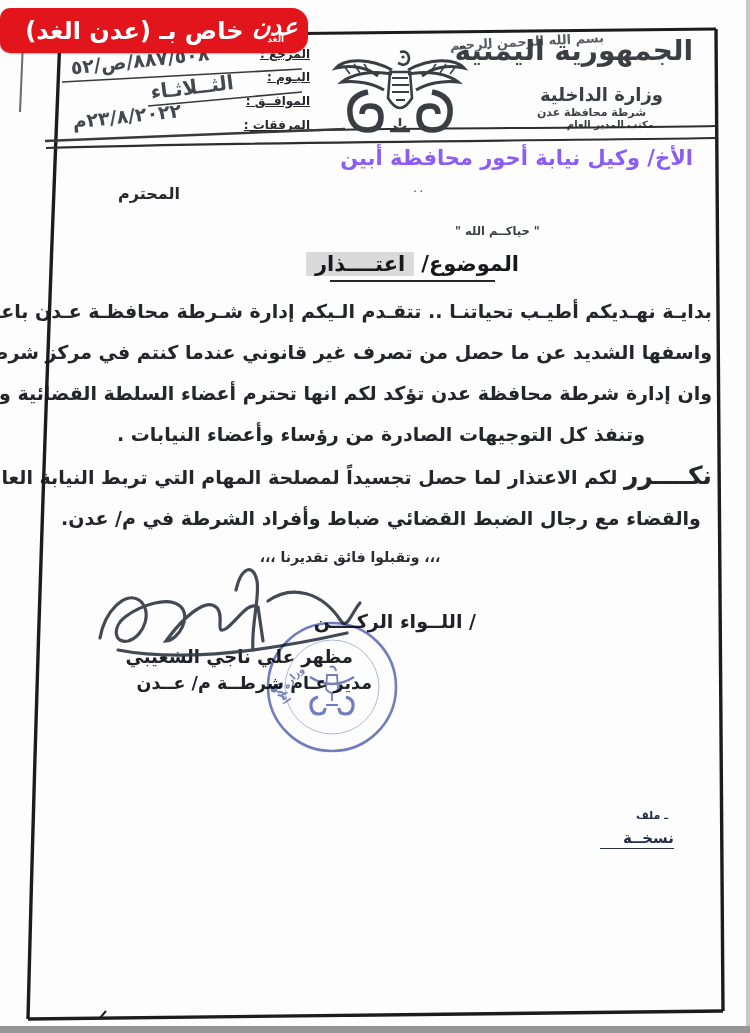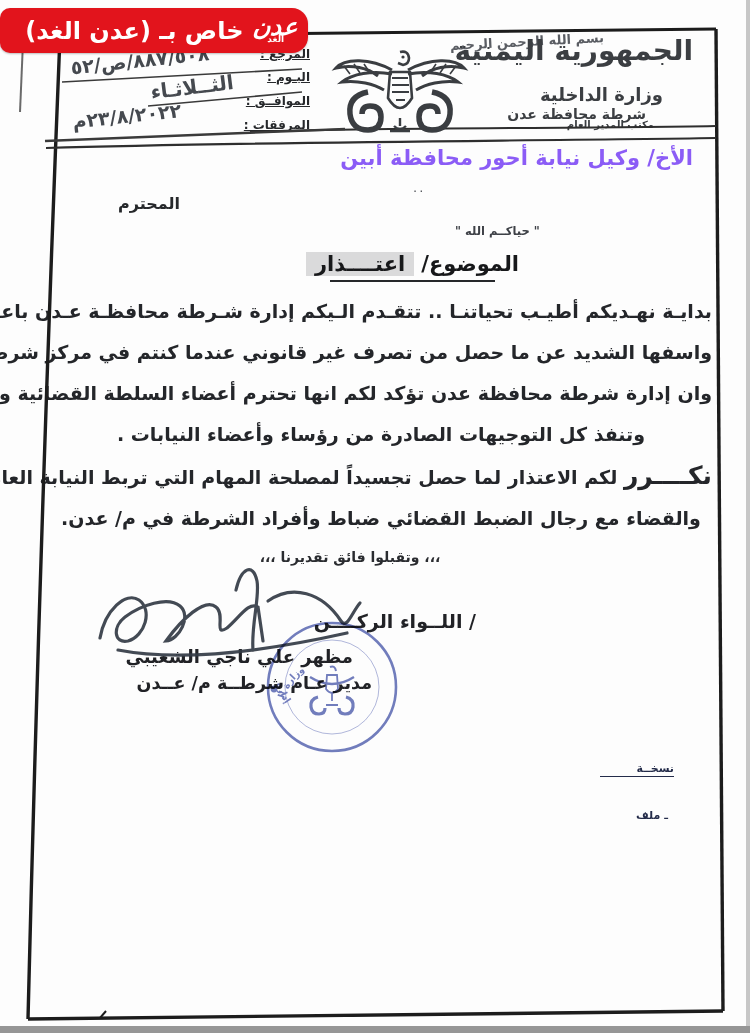--- a/index.html
+++ b/index.html
@@ -13,50 +13,50 @@
           align-items:center;justify-content:flex-start;gap:10px;padding:0 10px 0 14px;
           box-sizing:border-box;z-index:40;box-shadow:0 1px 2px rgba(0,0,0,.25);}
   .banner .txt{color:#fff;font-weight:bold;font-size:24px;white-space:nowrap;line-height:1;}
   .logo{display:flex;flex-direction:column;align-items:center;line-height:.8;color:#fff;}
   .logo .l1{font-size:24px;font-weight:bold;font-style:italic;transform:skewX(-6deg);}
   .logo .l2{font-size:9px;font-weight:bold;margin-top:-2px;}
   
   .callig{color:#3b3e42;font-weight:bold;}
   .hd-country{right:57px;top:34px;font-size:28px;letter-spacing:-1px;}
   .hd-ministry{right:87px;top:84px;font-size:18px;}
-  .hd-dept{right:104px;top:106px;font-size:14px;text-align:center;}
+  .hd-dept{right:104px;top:106px;font-size:11px;text-align:center;}
   .hd-office{right:96px;top:119px;font-size:10px;}
   .bismillah{left:450px;top:34px;font-size:13px;color:#5a5d63;transform:rotate(-3deg);
              font-weight:bold;letter-spacing:1px;}
   
   .ref-label{font-size:12px;font-weight:bold;color:#26282b;text-decoration:underline;}
   .hw{color:#45494f;font-weight:bold;transform-origin:right center;}
   
   .addr{right:57px;font-size:21px;font-weight:bold;color:#8b5cf6;}
-  .muhtaram{left:118px;top:194px;font-size:16px;font-weight:bold;color:#26282b;}
+  .muhtaram{left:118px;top:184px;font-size:16px;font-weight:bold;color:#26282b;}
   .dots{left:413px;top:180px;font-size:13px;color:#55585e;letter-spacing:2px;}
   .greeting{left:455px;top:224px;font-size:11.5px;font-weight:bold;color:#3e4147;}
   .subject{left:330px;top:252px;width:165px;display:flex;direction:rtl;gap:7px;
            justify-content:center;font-size:21px;font-weight:800;color:#17181a;
            border-bottom:2.5px solid #26282b;padding-bottom:4px;}
   .subject .val{background:rgba(40,40,45,.16);padding:0 9px;}
   .bline{left:50px;width:662px;text-align:center;font-size:19px;font-weight:700;
          color:#24262a;white-space:nowrap;}
   .emph{font-size:25px;font-weight:900;letter-spacing:1px;}
   .closing{left:50px;top:549px;width:600px;text-align:center;font-size:14px;
            font-weight:bold;color:#2a2c30;}
   
   .sig-title{left:348px;top:610px;width:128px;text-align:right;font-size:19px;
              font-weight:800;color:#212226;white-space:nowrap;}
   .sig-name{left:138px;top:646px;width:215px;text-align:center;font-size:18px;
             font-weight:800;color:#212226;white-space:nowrap;}
   .sig-role{left:144px;top:673px;width:228px;text-align:center;font-size:17.5px;
             font-weight:800;color:#212226;white-space:nowrap;}
   
-  .copy-note{left:600px;top:762px;width:74px;text-align:right;font-size:11px;
+  .copy-note{left:600px;top:829px;width:74px;text-align:right;font-size:15px;
              font-weight:bold;color:#242c4a;border-bottom:1.5px solid #242c4a;padding-bottom:1px;}
   .file-note{left:636px;top:809px;font-size:11px;font-weight:bold;color:#242c4a;}
   .edge-right{right:0;top:0;width:4px;height:100%;background:#c7c7c7;}
   .edge-bottom{left:0;top:1026px;width:750px;height:7px;background:#969696;}
   svg text{font-family:"DejaVu Sans",sans-serif;}
 </style>
 </head>
 <body>
 
 <div id="stage">

